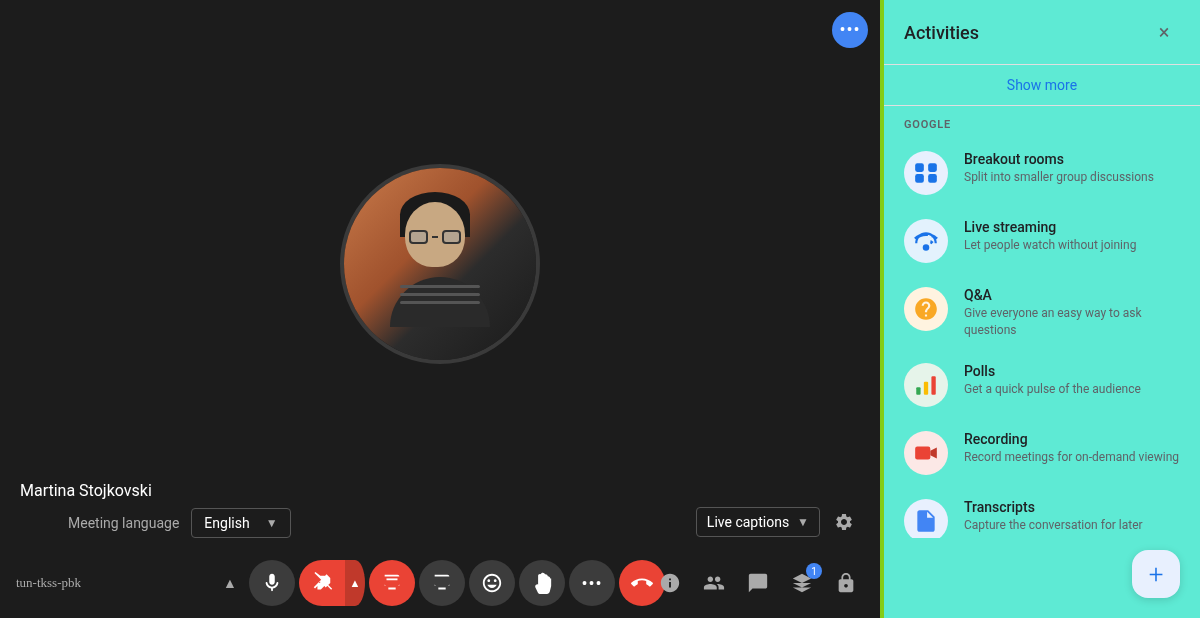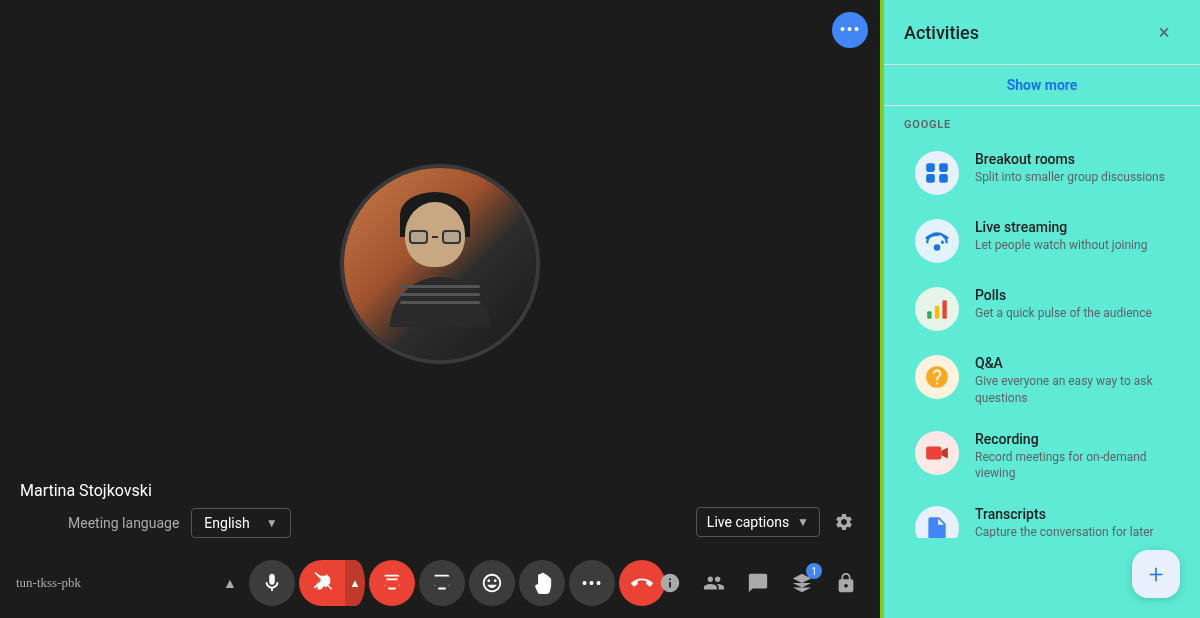--- a/index.html
+++ b/index.html
@@ -334,38 +334,38 @@
     .show-more-section {
       padding: 12px 20px;
       border-bottom: 1px solid #e0e0e0;
       display: flex;
       justify-content: center;
     }
     .show-more-btn {
       color: #1a73e8;
       font-size: 14px;
       cursor: pointer;
-      font-weight: 700;
+      font-weight: 400;
     }
 
     
     .google-section-label {
       padding: 12px 20px 8px;
       font-size: 11px;
       font-weight: 600;
       color: #5f6368;
       letter-spacing: 0.8px;
       text-transform: uppercase;
     }
 
     
     .activities-list {
       flex: 1;
       overflow-y: auto;
-      padding: 0 19px;
+      padding: 0 8px;
     }
     .activity-item {
       display: flex;
       align-items: flex-start;
       gap: 16px;
       padding: 12px;
       border-radius: 8px;
       cursor: pointer;
     }
     .activity-icon {
@@ -610,46 +610,46 @@
             <circle cx="12" cy="18" r="3"></circle>
           </svg>
         </div>
         <div class="activity-text">
           <h4>Live streaming</h4>
           <p>Let people watch without joining</p>
         </div>
       </div>
 
       <div class="activity-item">
+        <div class="activity-icon" style="background:#fff3e0;">
+          <svg width="26" height="26" viewBox="0 0 24 24" fill="#f9a825">
+            <path d="M12 2C6.48 2 2 6.48 2 12s4.48 10 10 10 10-4.48 10-10S17.52 2 12 2zm1 17h-2v-2h2v2zm2.07-7.75l-.9.92C13.45 12.9 13 13.5 13 15h-2v-.5c0-1.1.45-2.1 1.17-2.83l1.24-1.26c.37-.36.59-.86.59-1.41 0-1.1-.9-2-2-2s-2 .9-2 2H8c0-2.21 1.79-4 4-4s4 1.79 4 4c0 .88-.36 1.68-.93 2.25z"></path>
+          </svg>
+        </div>
+        <div class="activity-text">
+          <h4>Q&amp;A</h4>
+          <p>Give everyone an easy way to ask questions</p>
+        </div>
+      </div>
+
+      <div class="activity-item">
         <div class="activity-icon green-bg">
           <svg width="26" height="26" viewBox="0 0 24 24">
             <rect x="3" y="14" width="4" height="7" rx="1" fill="#34a853"></rect>
             <rect x="10" y="9" width="4" height="12" rx="1" fill="#fbbc04"></rect>
             <rect x="17" y="4" width="4" height="17" rx="1" fill="#ea4335"></rect>
           </svg>
         </div>
         <div class="activity-text">
           <h4>Polls</h4>
           <p>Get a quick pulse of the audience</p>
         </div>
       </div>
 
       <div class="activity-item">
-        <div class="activity-icon" style="background:#fff3e0;">
-          <svg width="26" height="26" viewBox="0 0 24 24" fill="#f9a825">
-            <path d="M12 2C6.48 2 2 6.48 2 12s4.48 10 10 10 10-4.48 10-10S17.52 2 12 2zm1 17h-2v-2h2v2zm2.07-7.75l-.9.92C13.45 12.9 13 13.5 13 15h-2v-.5c0-1.1.45-2.1 1.17-2.83l1.24-1.26c.37-.36.59-.86.59-1.41 0-1.1-.9-2-2-2s-2 .9-2 2H8c0-2.21 1.79-4 4-4s4 1.79 4 4c0 .88-.36 1.68-.93 2.25z"></path>
-          </svg>
-        </div>
-        <div class="activity-text">
-          <h4>Q&amp;A</h4>
-          <p>Give everyone an easy way to ask questions</p>
-        </div>
-      </div>
-
-      <div class="activity-item">
         <div class="activity-icon red-bg">
           <svg width="26" height="26" viewBox="0 0 24 24">
             <rect x="2" y="6" width="14" height="12" rx="2" fill="#ea4335"></rect>
             <path d="M16 10l6-3v10l-6-3V10z" fill="#c0392b"></path>
           </svg>
         </div>
         <div class="activity-text">
           <h4>Recording</h4>
           <p>Record meetings for on-demand viewing</p>
         </div>

